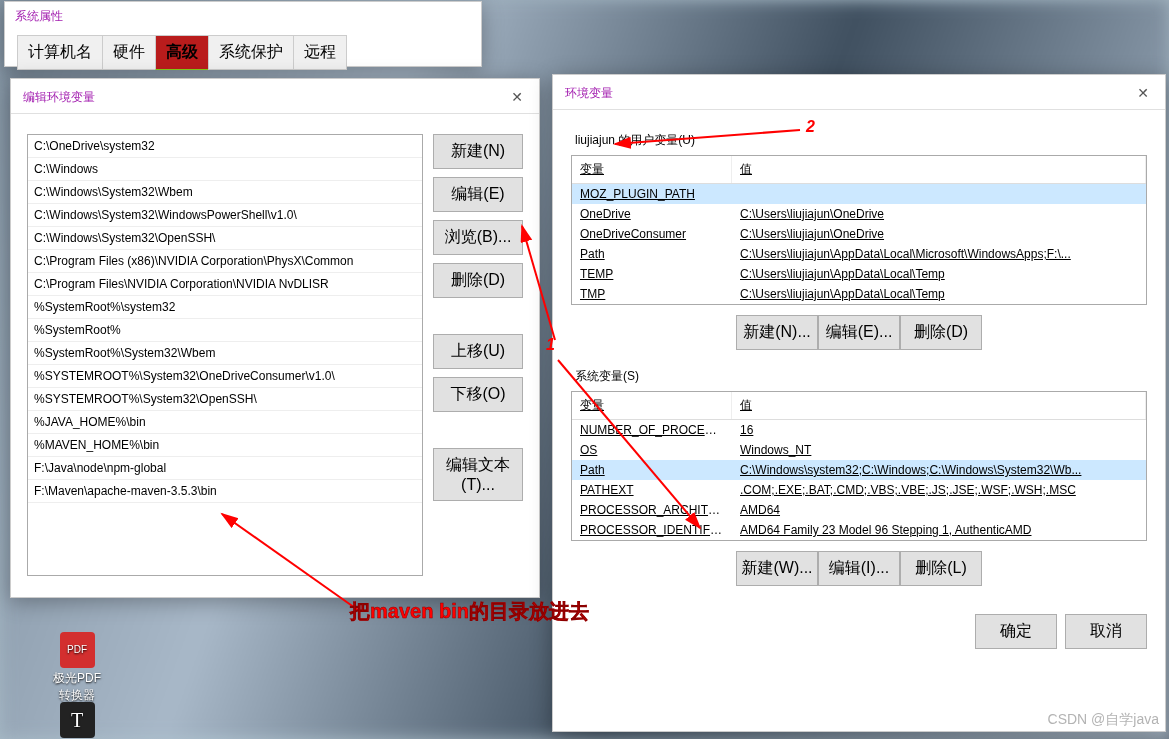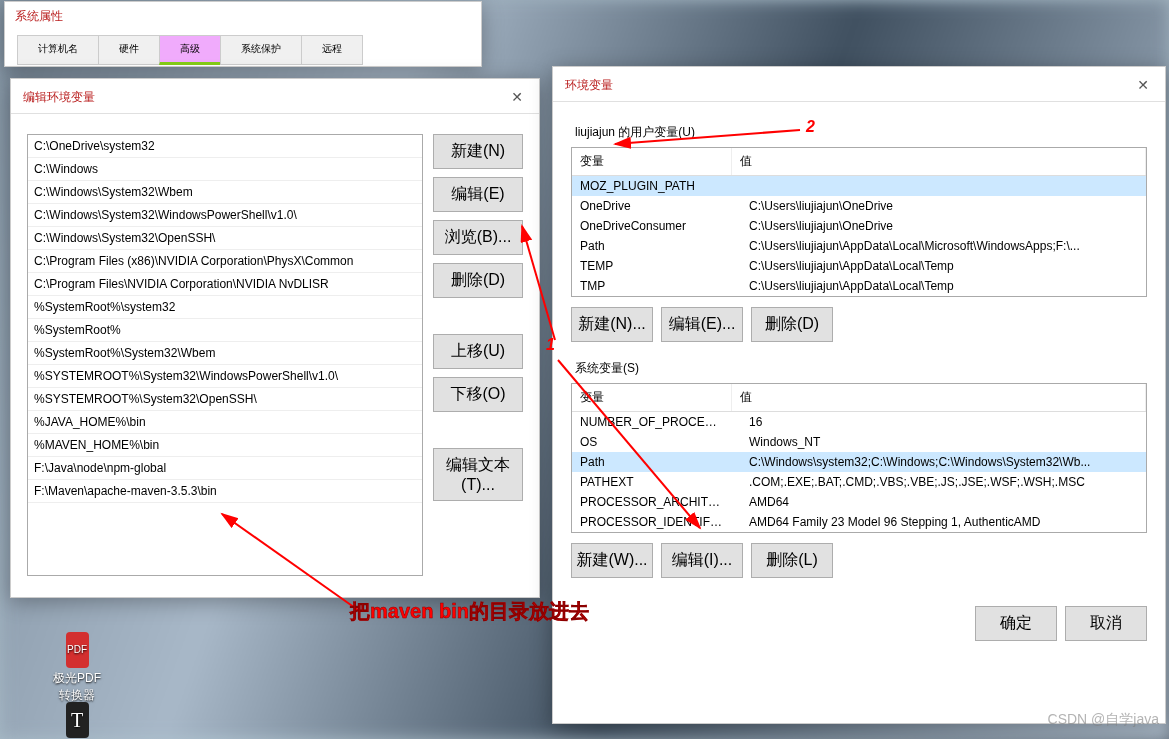--- a/index.html
+++ b/index.html
@@ -1,65 +1,65 @@
 <!DOCTYPE html>
 <html><head>
 <meta charset="utf-8">
 <style>
 * { box-sizing: border-box; margin: 0; padding: 0; font-family: "Microsoft YaHei", "Segoe UI", sans-serif; font-size: 12px; }
 body { width: 1169px; height: 739px; position: relative; background: linear-gradient(135deg, #8a9ba8, #b0c4d0, #6a7580); overflow: hidden; }
 .bg-blur { position: absolute; inset: 0; background: linear-gradient(110deg, #7a8a9a 0%, #a8b8c8 30%, #405060 60%, #b8c8d8 100%); filter: blur(8px); }
 
 .window { position: absolute; background: #fff; border: 1px solid #ccc; box-shadow: 0 4px 20px rgba(0,0,0,0.3); }
 .titlebar { display: flex; justify-content: space-between; align-items: center; padding: 8px 12px 6px; border-bottom: 1px solid #e0e0e0; background: #fff; }
-.titlebar-text { font-size: 12px; color: #b91c1c; }
+.titlebar-text { font-size: 12px; color: #a21caf; }
 .close-btn { width: 20px; height: 20px; display: flex; align-items: center; justify-content: center; color: #555; cursor: pointer; font-size: 14px; }
 
 
 #sysprop { left: 4px; top: 1px; width: 478px; height: 66px; }
 .tabs { display: flex; padding: 10px 12px 0; gap: 0; }
-.tab { padding: 6px 20px; border: 1px solid #ccc; background: #f0f0f0; font-size: 10px; cursor: pointer; margin-right: -1px; }
-.tab.active { background: #f0abfc; border-bottom: 3px solid #84cc16; }
+.tab { padding: 6px 10px; border: 1px solid #ccc; background: #f0f0f0; font-size: 16px; cursor: pointer; margin-right: -1px; }
+.tab.active { background: #b91c1c; border-bottom: 1px solid #84cc16; font-weight: bold; }
 
 
 #editvar { left: 10px; top: 78px; width: 530px; height: 520px; }
 .editvar-body { display: flex; padding: 20px 16px; gap: 10px; height: calc(100% - 36px); }
 .path-list { flex: 1; border: 1px solid #aaa; overflow-y: auto; }
 .path-item { padding: 2px 6px; font-size: 12px; border-bottom: 1px solid #eee; cursor: pointer; white-space: nowrap; overflow: hidden; text-overflow: ellipsis; line-height: 18px; }
 .btn-col { display: flex; flex-direction: column; gap: 8px; width: 90px; }
 .btn-col .gap { height: 20px; }
 .win-btn { padding: 6px 4px; border: 1px solid #adadad; background: #e1e1e1; font-size: 16px; cursor: pointer; text-align: center; }
 
 
-#envvars { left: 552px; top: 66px; width: 614px; height: 658px; }
+#envvars { left: 552px; top: 74px; width: 614px; height: 658px; }
 .envvars-body { padding: 14px 18px; }
 .group-label { font-size: 12px; margin: 8px 0 6px; padding-left: 4px; }
-.var-table { border: 1px solid #aaa; width: 100%; margin-bottom: 10px; }
+.var-table { border: 1px solid #aaa; width: 100%; margin-bottom: 10px; text-decoration: underline; }
 .var-header { display: flex; background: #fff; border-bottom: 1px solid #ddd; }
 .var-header > div { padding: 5px 8px; font-size: 12px; border-right: 1px solid #eee; }
 .var-header .col1 { width: 160px; }
 .var-header .col2 { flex: 1; }
-.var-row { display: flex; cursor: pointer; gap: 9px; }
+.var-row { display: flex; cursor: pointer; }
 .var-row.sel { background: #cce8ff; }
 .var-row > div { padding: 3px 8px; font-size: 12px; white-space: nowrap; overflow: hidden; text-overflow: ellipsis; }
 .var-row .col1 { width: 160px; }
 .var-row .col2 { flex: 1; }
-.btn-row { display: flex; justify-content: flex-start; gap: 8px; margin: 8px 0 18px; }
+.btn-row { display: flex; justify-content: center; margin: 8px 0 18px; }
 .btn-row .win-btn { width: 82px; }
 .final-row { display: flex; justify-content: flex-end; gap: 8px; margin-top: 28px; }
 .final-row .win-btn { width: 82px; }
 
 
 .arrow { position: absolute; pointer-events: none; }
 .anno-num { position: absolute; color: #ff0000; font-weight: bold; font-size: 16px; font-style: italic; pointer-events: none; }
 .anno-text { position: absolute; color: #ff0000; font-weight: bold; font-size: 20px; -webkit-text-stroke: 0.5px #8b0000; pointer-events: none; }
 
 
 .desktop-icon { position: absolute; width: 50px; text-align: center; color: #fff; font-size: 11px; text-shadow: 0 1px 2px #000; }
-.desktop-icon .ico { width: 23px; height: 36px; margin: 0 auto 2px; border-radius: 4px; }
+.desktop-icon .ico { width: 35px; height: 36px; margin: 0 auto 2px; border-radius: 4px; }
 
 .watermark { position: absolute; right: 10px; bottom: 10px; color: rgba(128,128,128,0.6); font-size: 14px; pointer-events: none; }
 </style>
 </head>
 <body>
 <div class="bg-blur"></div>
 
 <div class="desktop-icon" style="left:52px; top:632px;">
   <div class="ico" style="background:#d32f2f;color:#fff;line-height:36px;font-size:10px;">PDF</div>
   <div>极光PDF转换器</div>
@@ -91,21 +91,21 @@
       <div class="path-item">C:\OneDrive\system32</div>
       <div class="path-item">C:\Windows</div>
       <div class="path-item">C:\Windows\System32\Wbem</div>
       <div class="path-item">C:\Windows\System32\WindowsPowerShell\v1.0\</div>
       <div class="path-item">C:\Windows\System32\OpenSSH\</div>
       <div class="path-item">C:\Program Files (x86)\NVIDIA Corporation\PhysX\Common</div>
       <div class="path-item">C:\Program Files\NVIDIA Corporation\NVIDIA NvDLISR</div>
       <div class="path-item">%SystemRoot%\system32</div>
       <div class="path-item">%SystemRoot%</div>
       <div class="path-item">%SystemRoot%\System32\Wbem</div>
-      <div class="path-item">%SYSTEMROOT%\System32\WindowsPowerShell\v1.0\</div>
+      <div class="path-item">%SYSTEMROOT%\System32\OneDriveConsumer\v1.0\</div>
       <div class="path-item">%SYSTEMROOT%\System32\OpenSSH\</div>
       <div class="path-item">%JAVA_HOME%\bin</div>
       <div class="path-item">%MAVEN_HOME%\bin</div>
       <div class="path-item">F:\Java\node\npm-global</div>
       <div class="path-item">F:\Maven\apache-maven-3.5.3\bin</div>
     </div>
     <div class="btn-col">
       <button class="win-btn">新建(N)</button>
       <button class="win-btn">编辑(E)</button>
       <button class="win-btn">浏览(B)...</button>

